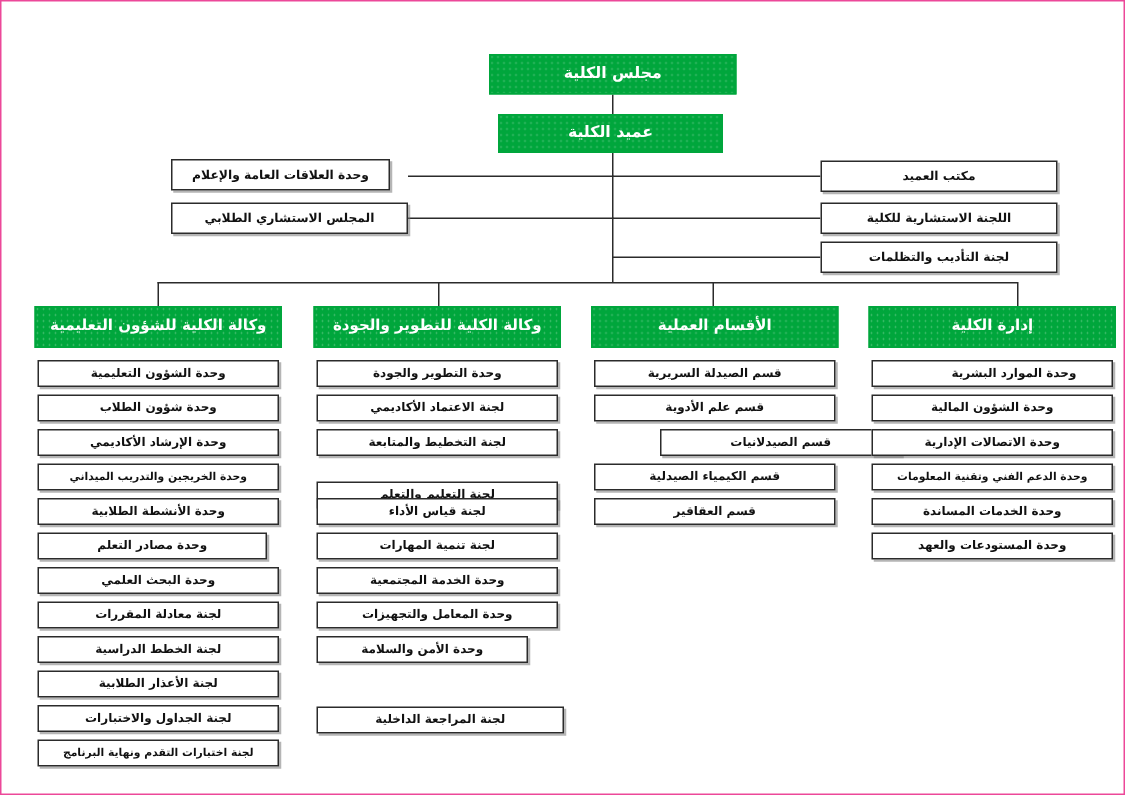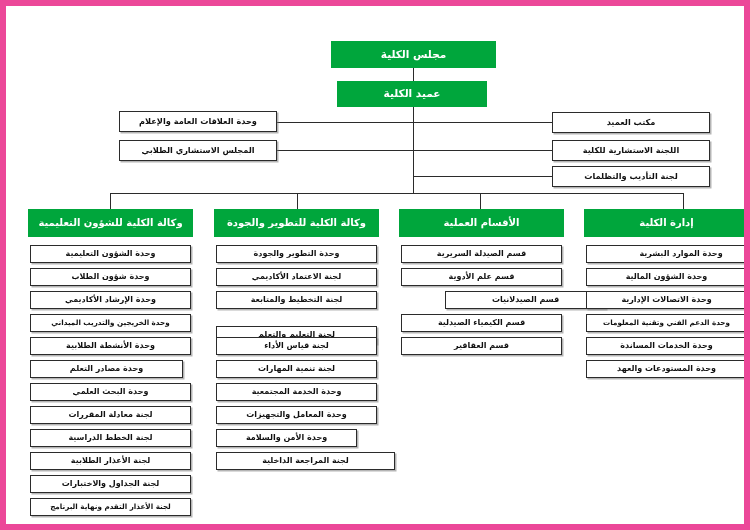--- a/index.html
+++ b/index.html
@@ -6,21 +6,21 @@
   html, body {
     margin: 0;
     padding: 0;
     background: #ffffff;
   }
   #page {
     position: relative;
     width: 750px;
     height: 530px;
     background: #ffffff;
-    border: 6px solid #ec4899;
+    border: 1px solid #ec4899;
     box-sizing: border-box;
     overflow: hidden;
     font-family: "DejaVu Sans", "Liberation Sans", sans-serif;
   }
 
   
   .node {
     position: absolute;
     box-sizing: border-box;
     display: flex;
@@ -83,54 +83,54 @@
   <div class="line line-h" style="left:104px; top:187px; width:573px;"></div>
   <div class="line line-v" style="left:104px; top:187px; height:16px;"></div>
   <div class="line line-v" style="left:291px; top:187px; height:16px;"></div>
   <div class="line line-v" style="left:474px; top:187px; height:16px;"></div>
   <div class="line line-v" style="left:677px; top:187px; height:16px;"></div>
 
   <div class="node node-green node-title" style="left:325px; top:35px; width:165px; height:27px;">مجلس الكلية</div>
 
   <div class="node node-green node-title" style="left:331px; top:75px; width:150px; height:26px;">عميد الكلية</div>
 
-  <div class="node node-white node-lvl2" style="left:113px; top:105px; width:158px; height:21px;">وحدة العلاقات العامة والإعلام</div>
+  <div class="node node-white node-lvl2" style="left:113px; top:105px; width:146px; height:21px;">وحدة العلاقات العامة والإعلام</div>
   <div class="node node-white node-lvl2" style="left:113px; top:134px; width:158px; height:21px;">المجلس الاستشاري الطلابي</div>
 
   <div class="node node-white node-lvl2" style="left:546px; top:106px; width:158px; height:21px;">مكتب العميد</div>
   <div class="node node-white node-lvl2" style="left:546px; top:134px; width:158px; height:21px;">اللجنة الاستشارية للكلية</div>
   <div class="node node-white node-lvl2" style="left:546px; top:160px; width:158px; height:21px;">لجنة التأديب والتظلمات</div>
 
   <div class="node node-green node-head" style="left:22px; top:203px; width:165px; height:28px;">وكالة الكلية للشؤون التعليمية</div>
 
   <div class="node node-white node-leaf" style="left:24px; top:239px; width:161px; height:18px;">وحدة الشؤون التعليمية</div>
   <div class="node node-white node-leaf" style="left:24px; top:262px; width:161px; height:18px;">وحدة شؤون الطلاب</div>
   <div class="node node-white node-leaf" style="left:24px; top:285px; width:161px; height:18px;">وحدة الإرشاد الأكاديمي</div>
   <div class="node node-white node-leaf-sm" style="left:24px; top:308px; width:161px; height:18px;">وحدة الخريجين والتدريب الميداني</div>
   <div class="node node-white node-leaf" style="left:24px; top:331px; width:161px; height:18px;">وحدة الأنشطة الطلابية</div>
   <div class="node node-white node-leaf" style="left:24px; top:354px; width:153px; height:18px;">وحدة مصادر التعلم</div>
   <div class="node node-white node-leaf" style="left:24px; top:377px; width:161px; height:18px;">وحدة البحث العلمي</div>
   <div class="node node-white node-leaf" style="left:24px; top:400px; width:161px; height:18px;">لجنة معادلة المقررات</div>
   <div class="node node-white node-leaf" style="left:24px; top:423px; width:161px; height:18px;">لجنة الخطط الدراسية</div>
   <div class="node node-white node-leaf" style="left:24px; top:446px; width:161px; height:18px;">لجنة الأعذار الطلابية</div>
   <div class="node node-white node-leaf" style="left:24px; top:469px; width:161px; height:18px;">لجنة الجداول والاختبارات</div>
-  <div class="node node-white node-leaf-sm" style="left:24px; top:492px; width:161px; height:18px;">لجنة الأعذار التقدم ونهاية البرنامج</div>
+  <div class="node node-white node-leaf-sm" style="left:24px; top:492px; width:161px; height:18px;">لجنة اختبارات التقدم ونهاية البرنامج</div>
 
   <div class="node node-green node-head" style="left:208px; top:203px; width:165px; height:28px;">وكالة الكلية للتطوير والجودة</div>
 
   <div class="node node-white node-leaf" style="left:210px; top:239px; width:161px; height:18px;">وحدة التطوير والجودة</div>
   <div class="node node-white node-leaf" style="left:210px; top:262px; width:161px; height:18px;">لجنة الاعتماد الأكاديمي</div>
   <div class="node node-white node-leaf" style="left:210px; top:285px; width:161px; height:18px;">لجنة التخطيط والمتابعة</div>
   <div class="node node-white node-leaf" style="left:210px; top:320px; width:161px; height:18px;">لجنة التعليم والتعلم</div>
   <div class="node node-white node-leaf" style="left:210px; top:331px; width:161px; height:18px;">لجنة قياس الأداء</div>
   <div class="node node-white node-leaf" style="left:210px; top:354px; width:161px; height:18px;">لجنة تنمية المهارات</div>
   <div class="node node-white node-leaf" style="left:210px; top:377px; width:161px; height:18px;">وحدة الخدمة المجتمعية</div>
   <div class="node node-white node-leaf" style="left:210px; top:400px; width:161px; height:18px;">وحدة المعامل والتجهيزات</div>
   <div class="node node-white node-leaf" style="left:210px; top:423px; width:141px; height:18px;">وحدة الأمن والسلامة</div>
-  <div class="node node-white node-leaf" style="left:210px; top:446px; width:179px; height:18px;">لجنة المراجعة الداخلية</div>
+  <div class="node node-white node-leaf" style="left:210px; top:470px; width:165px; height:18px;">لجنة المراجعة الداخلية</div>
 
   <div class="node node-green node-head" style="left:393px; top:203px; width:165px; height:28px;">الأقسام العملية</div>
 
   <div class="node node-white node-leaf" style="left:395px; top:239px; width:161px; height:18px;">قسم الصيدلة السريرية</div>
   <div class="node node-white node-leaf" style="left:395px; top:262px; width:161px; height:18px;">قسم علم الأدوية</div>
   <div class="node node-white node-leaf" style="left:395px; top:285px; width:161px; height:18px;margin-left:44px;">قسم الصيدلانيات</div>
   <div class="node node-white node-leaf" style="left:395px; top:308px; width:161px; height:18px;">قسم الكيمياء الصيدلية</div>
   <div class="node node-white node-leaf" style="left:395px; top:331px; width:161px; height:18px;">قسم العقاقير</div>
 
   <div class="node node-green node-head" style="left:578px; top:203px; width:165px; height:28px;">إدارة الكلية</div>

